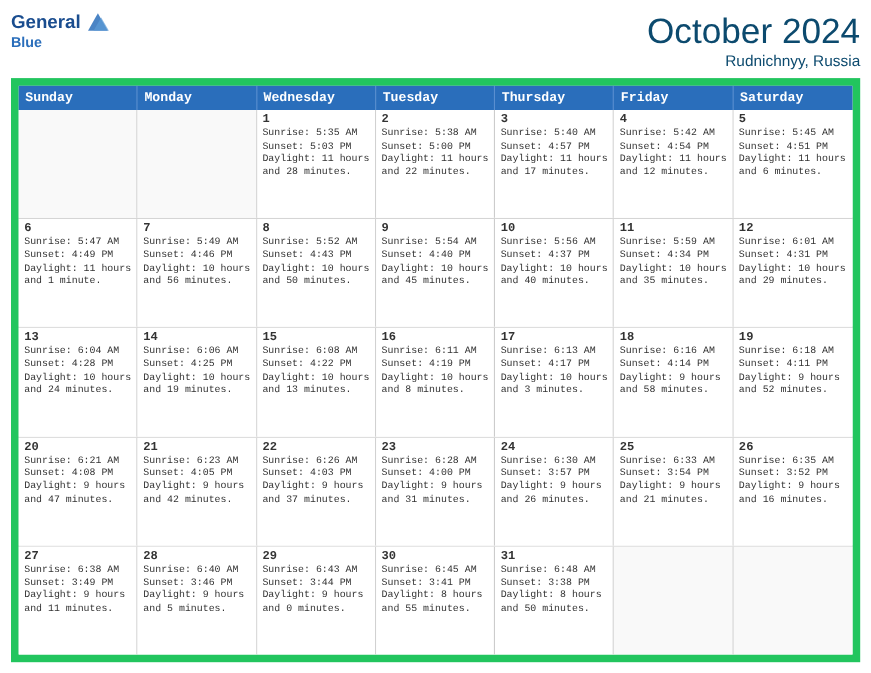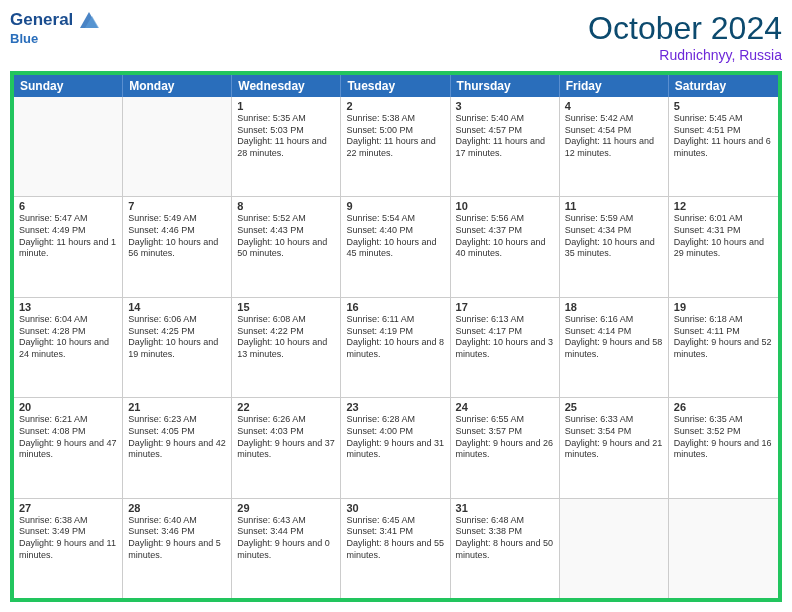--- a/index.html
+++ b/index.html
@@ -30,27 +30,28 @@
     .title-area {
       text-align: right;
     }
     .month-title {
       font-size: 32px;
       color: #0c4a6e;
       font-weight: normal;
     }
     .location {
       font-size: 14px;
-      color: #6d28d9;
+      color: #0c4a6e;
     }
     .calendar {
       flex: 1;
       display: flex;
       flex-direction: column;
-      border: 4px solid #22c55e;
+      border: 7px solid #22c55e;
+      font-family: Liberation Mono, monospace;
     }
     .cal-header {
       display: grid;
       grid-template-columns: repeat(7, 1fr);
       background: #2a6ebb;
     }
     .cal-header-cell {
       color: #fff;
       font-size: 12px;
       font-weight: bold;
@@ -272,21 +273,21 @@
         <div class="info">Daylight: 9 hours and 37 minutes.</div>
           </div>
           <div class="cal-cell">
             <div class="day-num">23</div>
         <div class="info">Sunrise: 6:28 AM</div>
         <div class="info">Sunset: 4:00 PM</div>
         <div class="info">Daylight: 9 hours and 31 minutes.</div>
           </div>
           <div class="cal-cell">
             <div class="day-num">24</div>
-        <div class="info">Sunrise: 6:55 AM</div>
+        <div class="info">Sunrise: 6:30 AM</div>
         <div class="info">Sunset: 3:57 PM</div>
         <div class="info">Daylight: 9 hours and 26 minutes.</div>
           </div>
           <div class="cal-cell">
             <div class="day-num">25</div>
         <div class="info">Sunrise: 6:33 AM</div>
         <div class="info">Sunset: 3:54 PM</div>
         <div class="info">Daylight: 9 hours and 21 minutes.</div>
           </div>
           <div class="cal-cell">

